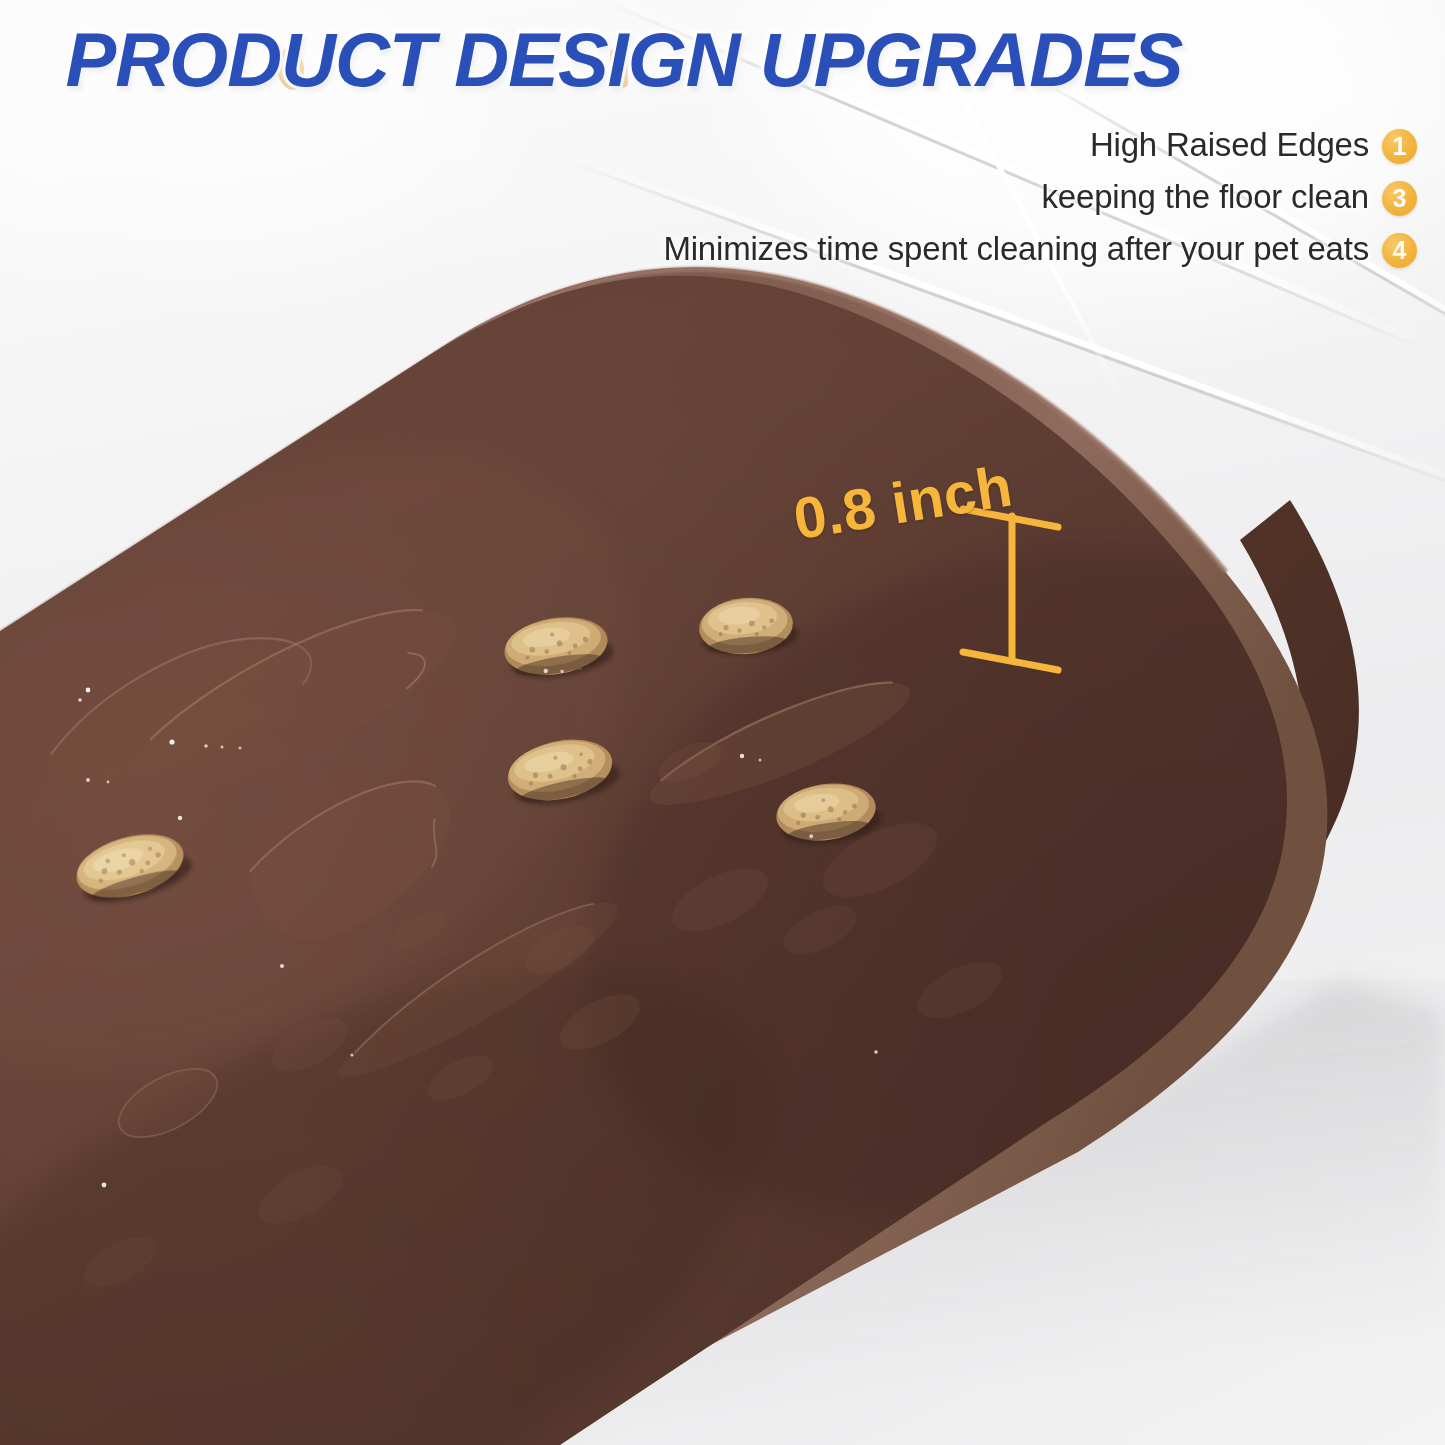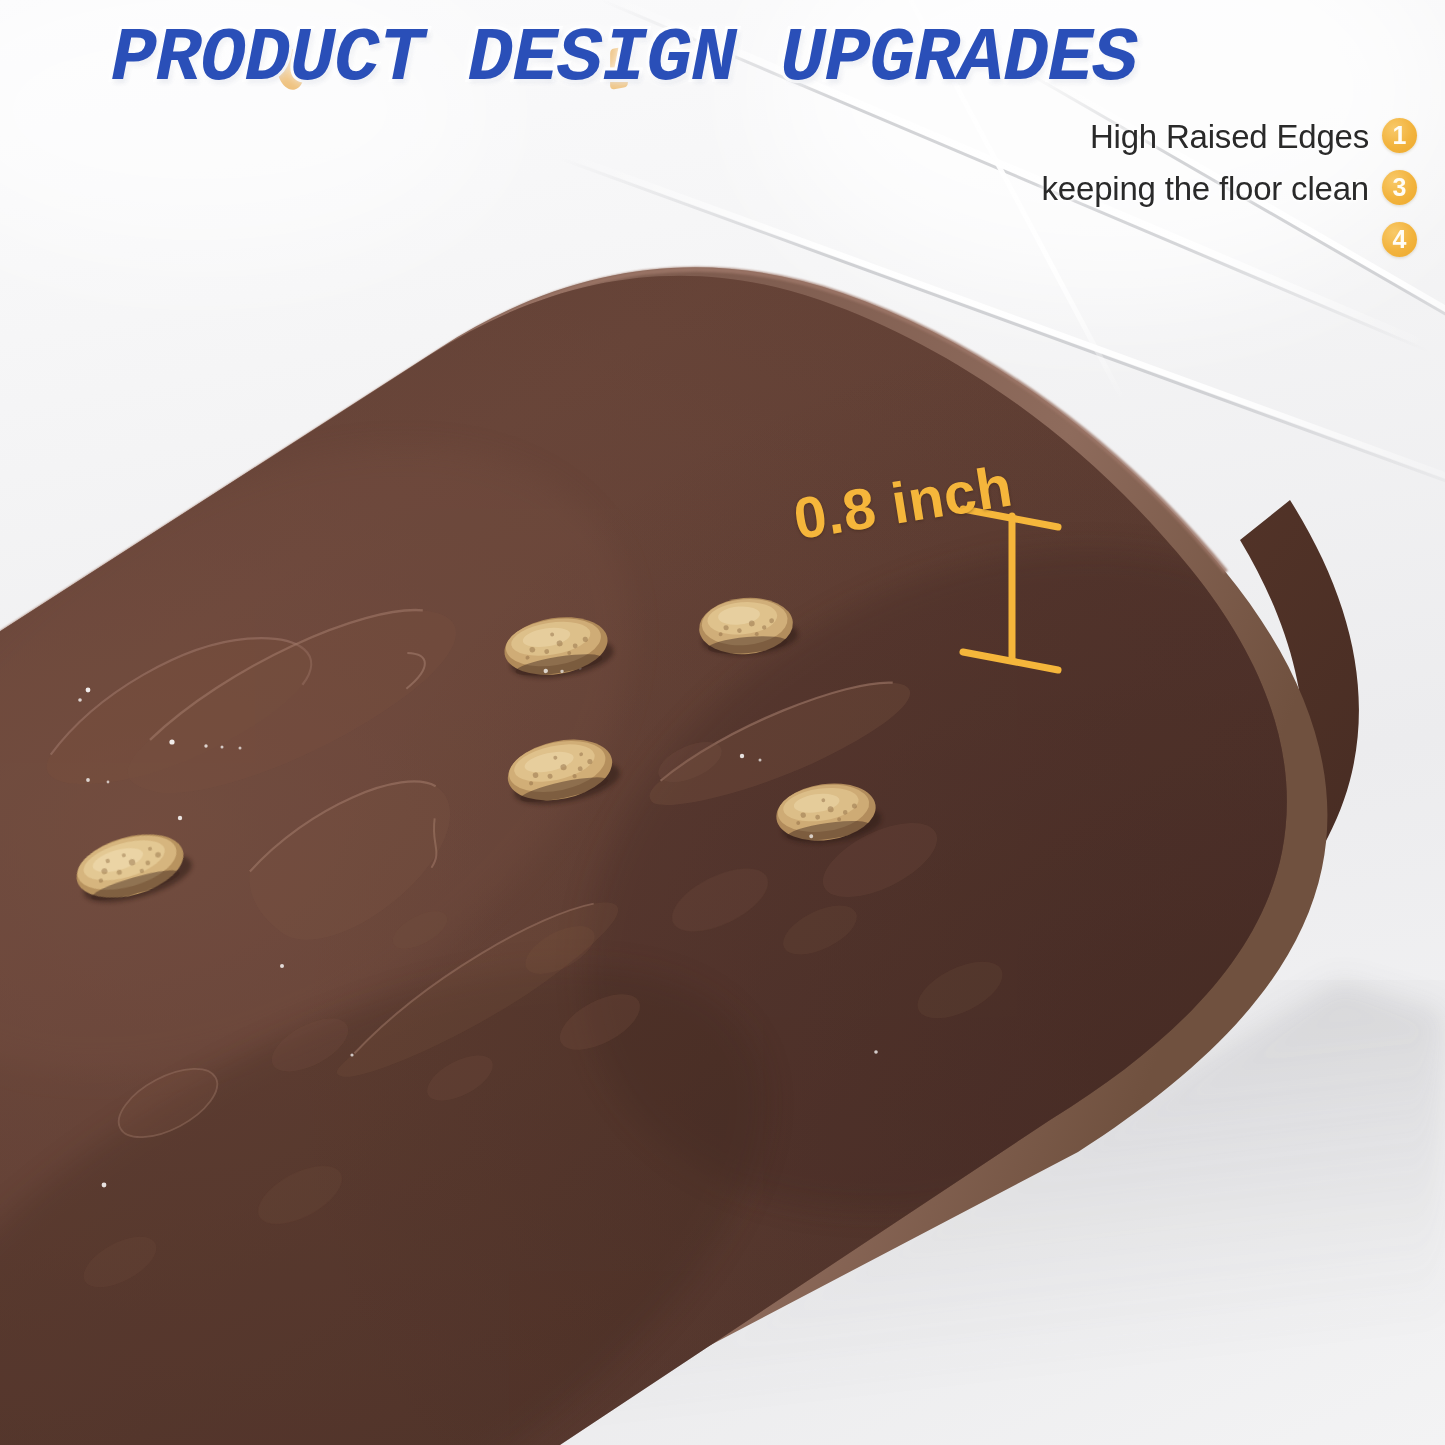--- a/index.html
+++ b/index.html
@@ -70,21 +70,20 @@
     letter-spacing:-1px;
     color:#2a4fb8;
     -webkit-text-stroke:6px #ffffff;
     paint-order:stroke fill;
     text-shadow:
        0 0 10px rgba(255,255,255,.95),
        0 0 18px rgba(255,255,255,.8),
        2px 3px 5px rgba(120,130,160,.28);
     white-space:nowrap;
     z-index:30;
-    font-family:Liberation Mono, monospace;
   }
   
   .counter {
     position:absolute;
     background:#eec07b;
     border-radius:50%;
     z-index:29;
     pointer-events:none;
   }
   #counter-o { left:277px; top:48px; width:27px; height:42px; transform:rotate(-10deg); }
@@ -92,21 +91,21 @@
 
   
   #bullets {
     position:absolute;
     right:28px; top:118px;
     z-index:30;
     display:flex; flex-direction:column;
     gap:6px;
   }
   .bullet-row {
-    display:flex; align-items:flex-start; justify-content:flex-end;
+    display:flex; align-items:flex-end; justify-content:flex-end;
     gap:13px;
     height:46px;
   }
   .bullet-text {
     font-size:33px;
     color:#2a2a2a;
     white-space:nowrap;
     text-shadow:
        0 0 5px rgba(255,255,255,.95),
        0 0 10px rgba(255,255,255,.9),
@@ -499,19 +498,20 @@
   <div id="bullets">
     <div class="bullet-row">
       <span class="bullet-text">High Raised Edges</span>
       <span class="bullet-badge">1</span>
     </div>
     <div class="bullet-row">
       <span class="bullet-text">keeping the floor clean</span>
       <span class="bullet-badge">3</span>
     </div>
     <div class="bullet-row">
+      <span class="bullet-text">Minimizes time spent cleaning after your pet eats</span>
       <span class="bullet-badge">4</span>
     </div>
   </div>
 
   <div id="dim-label">0.8 inch</div>
 
 </div>
 
 </body></html>

